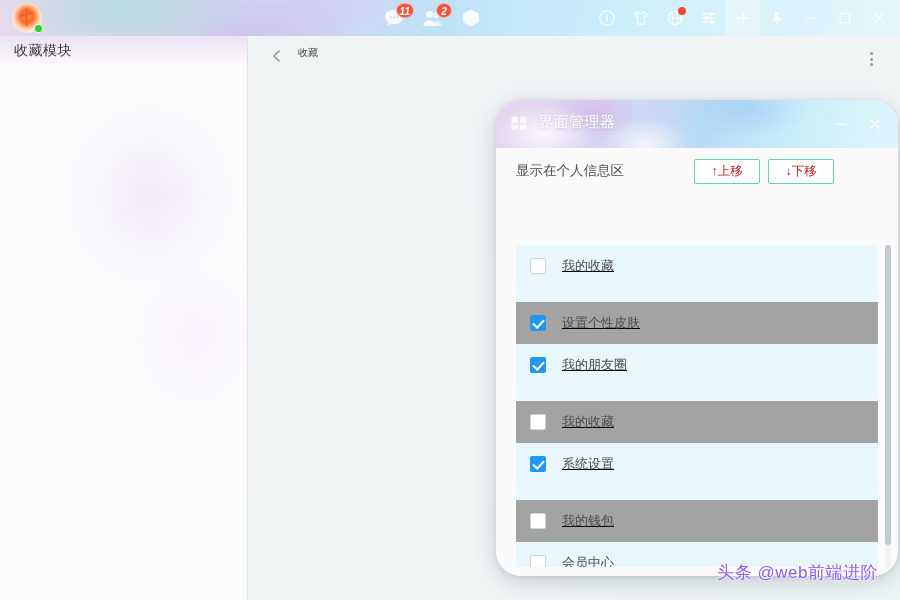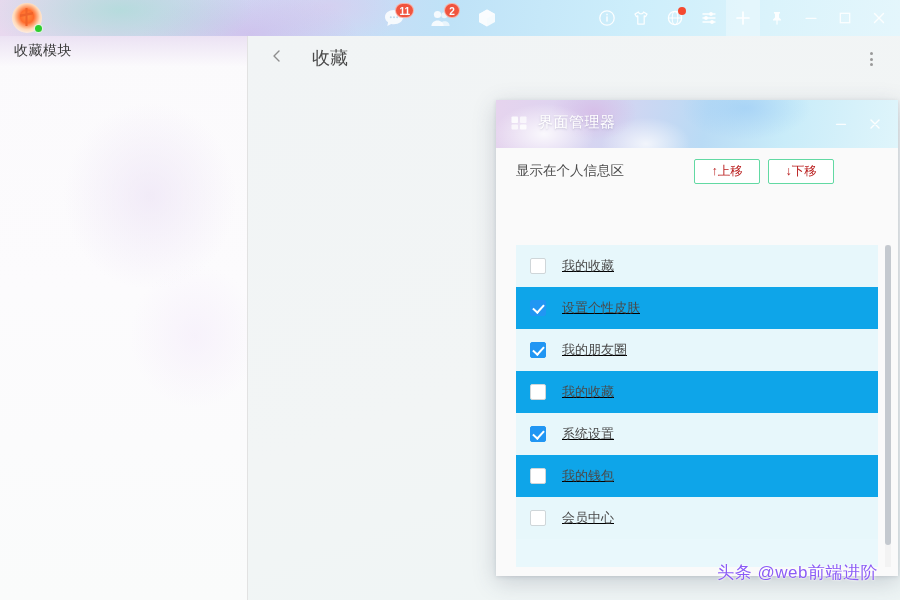--- a/index.html
+++ b/index.html
@@ -44,21 +44,21 @@
     width: 13px; height: 18px;
     background: #f0632a;
     clip-path: polygon(42% 0%, 58% 0%, 58% 28%, 100% 22%, 100% 36%, 58% 42%, 58% 100%, 42% 100%, 42% 44%, 0% 50%, 0% 36%, 42% 30%);
   }
   .avatar-dot {
     position: absolute; right: -1px; bottom: 0px;
     width: 9px; height: 9px; border-radius: 50%;
     background: #2ecc2e; border: 1.5px solid rgba(255,255,255,.85);
   }
 
-  .tb-center { position: absolute; left: 382px; top: 0; height: 36px; display: flex; align-items: center; gap: 20px; }
+  .tb-center { position: absolute; left: 382px; top: 0; height: 36px; display: flex; align-items: center; gap: 12px; font-style: italic; }
   .tb-icon {
     position: relative;
     width: 26px; height: 26px;
     display: flex; align-items: center; justify-content: center;
     opacity: .92;
   }
   .badge {
     position: absolute; top: -2px; right: -6px;
     min-width: 16px; height: 15px; padding: 0 3px;
     border-radius: 8px;
@@ -116,38 +116,39 @@
   }
   .main-head {
     position: absolute; left: 0; top: 0;
     width: 652px; height: 46px;
   }
   .back-chevron {
     position: absolute; left: 22px; top: 13px;
     width: 14px; height: 14px;
   }
   .main-head-title {
-    position: absolute; left: 64px; top: 10px;
-    font-size: 18px; color: #4a4a4a;
+    position: absolute; left: 50px; top: 10px;
+    font-size: 10px; color: #4a4a4a;
   }
   .kebab {
     position: absolute; right: 20px; top: 14px;
     width: 18px; height: 18px;
     display: flex; flex-direction: column; align-items: center; justify-content: space-between;
     padding: 2px 0;
   }
   .kebab i { display: block; width: 3px; height: 3px; border-radius: 50%; background: #9a9a9a; }
 
   
   .dialog {
     position: absolute; left: 248px; top: 64px;
     width: 402px; height: 476px;
     background: #fafafa;
     box-shadow: 0 6px 22px rgba(60,70,90,.22), 0 1px 4px rgba(60,70,90,.14);
     overflow: hidden;
+    border-radius: 25px;
   }
   .dlg-header {
     position: relative;
     width: 402px; height: 48px;
     background:
       radial-gradient(ellipse 70px 42px at 48px 34px, rgba(255,255,255,.85), rgba(255,255,255,0) 72%),
       radial-gradient(ellipse 60px 40px at 98px 12px, rgba(214,182,228,.7), rgba(214,182,228,0) 72%),
       radial-gradient(ellipse 64px 38px at 150px 44px, rgba(255,255,255,.75), rgba(255,255,255,0) 70%),
       radial-gradient(ellipse 90px 44px at 250px 8px, rgba(150,200,245,.55), rgba(150,200,245,0) 72%),
       linear-gradient(100deg, #e6d4ee 0%, #ded3f0 16%, #cfd6f2 34%, #b9dbf5 52%, #c9ecf9 72%, #d6f1fa 88%, #dff5fb 100%);
@@ -204,21 +205,21 @@
     background: #e9f8fc;
     text-decoration: underline;
   }
   .list { position: relative; width: 362px; }
   .row {
     height: 42px;
     display: flex; align-items: center;
     padding-left: 14px;
   }
   .row.odd  { background: #e7f7fb; }
-  .row.even { background: #0ea5e9; }
+  .row.even { background: #a3a3a3; margin-top: 15px; }
   .cbx {
     width: 16px; height: 16px;
     border-radius: 2px;
     flex: 0 0 16px;
     position: relative;
   }
   .cbx.off {
     background: #ffffff;
     border: 1px solid #cfd6d9;
   }

